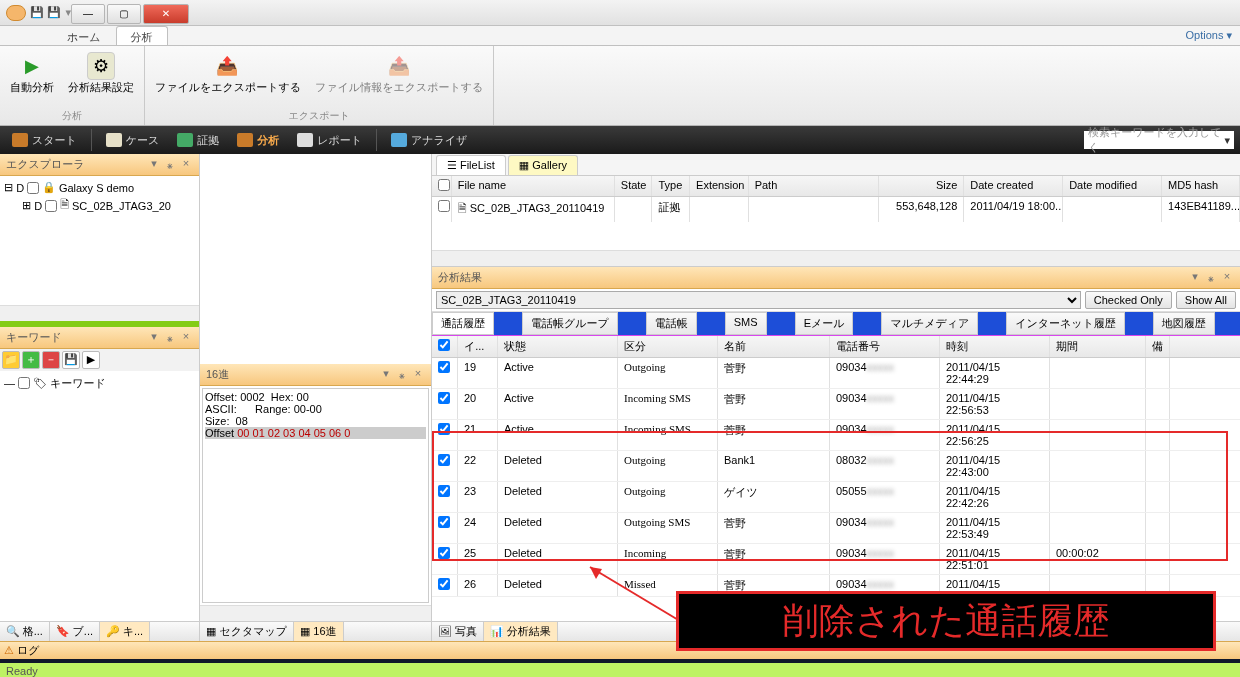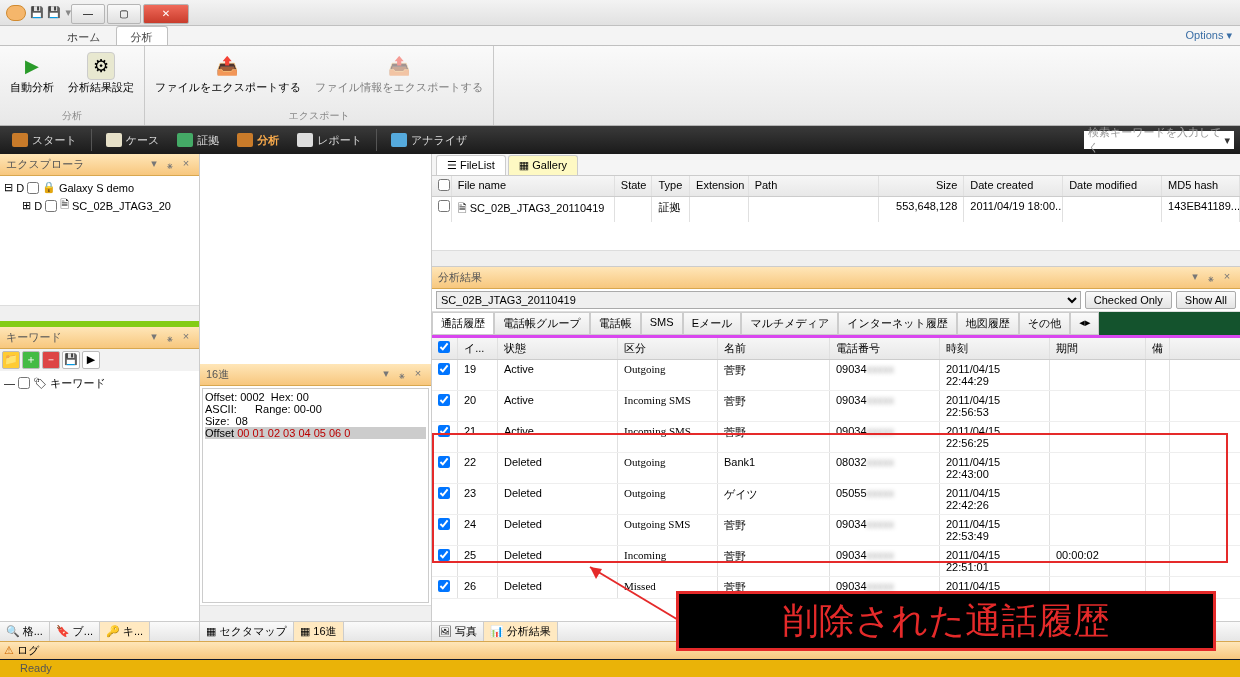--- a/index.html
+++ b/index.html
@@ -76,39 +76,39 @@
 .col-chk { width: 22px; } .col-name { width: 214px; } .col-state { width: 46px; } .col-type { width: 46px; } .col-ext { width: 74px; } .col-path { width: 170px; flex: 1 1 170px; min-width: 0; } .col-size { width: 110px; text-align: right; } .col-dc { width: 128px; } .col-dm { width: 128px; } .col-md5 { width: 100px; }
 .hscroll { height: 16px; background: #f0f0f0; border-top: 1px solid #ddd; }
 
 
 .resultspanel { flex: 1; display: flex; flex-direction: column; overflow: hidden; }
 .restop { background: #fff; padding: 2px 4px; display: flex; gap: 4px; align-items: center; border-bottom: 1px solid #ddd; }
 .restop select { flex: 1; height: 18px; border: 1px solid #aaa; font-size: 11px; }
 .smbtn { height: 18px; padding: 0 8px; background: linear-gradient(#fafafa,#e4e4e4); border: 1px solid #aaa; border-radius: 2px; }
 
 
-.rtabs { display: flex; background: #14532d; border-bottom: 3px solid #d946ef; overflow: hidden; }
+.rtabs { display: flex; background: #1d4ed8; border-bottom: 1px solid #d946ef; overflow: hidden; gap: 28px; }
 .rtabs .rt { padding: 3px 8px; border: 1px solid #ccc; background: linear-gradient(#fafafa,#e8e8e8); font-size: 11px; white-space: nowrap; }
 .rtabs .rt.active { background: #fff; }
 
 
 .rgrid { flex: 1; overflow: auto; position: relative; }
 .rghead { display: flex; background: linear-gradient(#f6f6f6,#e8e8e8); border-bottom: 1px solid #ccc; position: sticky; top: 0; }
 .rghead div, .rgrow div { padding: 3px 6px; border-right: 1px solid #e0e0e0; overflow: hidden; white-space: nowrap; }
 .rgrow { display: flex; background: #fff; border-bottom: 1px solid #eee; }
 .rc-chk { width: 26px; } .rc-idx { width: 40px; } .rc-st { width: 120px; } .rc-cat { width: 100px; font-family: Liberation Serif, serif; } .rc-name { width: 112px; } .rc-num { width: 110px; } .rc-time { width: 110px; } .rc-dur { width: 96px; } .rc-ext { width: 24px; }
 .blur { color: transparent; text-shadow: 0 0 4px #999; }
 .redframe { position: absolute; border: 2px solid #e52a2a; pointer-events: none; }
 
 
 .tabstrip { height: 20px; background: linear-gradient(#fafafa,#e6e6e6); border-top: 1px solid #ccc; display: flex; align-items: center; font-size: 11px; }
 .tabstrip .tsi { padding: 2px 6px; border-right: 1px solid #ccc; display: flex; align-items: center; gap: 3px; }
 .tabstrip .tsi.active { background: #ffe9c1; }
 .logbar { height: 18px; background: linear-gradient(#ffe6b8,#f7c77e); border-top: 1px solid #d8a74f; display: flex; align-items: center; padding: 0 4px; font-size: 11px; }
-.statusbar { height: 18px; background: #eab308; border-top: 1px solid #0f172a; padding: 2px 20px; font-size: 11px; color: #555; }
+.statusbar { height: 18px; background: #bef264; border-top: 4px solid #0f172a; padding: 2px 6px; font-size: 11px; color: #555; }
 
 
 .callout { position: absolute; right: 24px; bottom: 26px; width: 540px; height: 60px; border: 3px solid #e52a2a; background: #000000; display: flex; align-items: center; justify-content: center; font-size: 36px; font-weight: normal; color: #e52a2a; }
 .arrow { position: absolute; }
 
 input[type=checkbox] { width: 12px; height: 12px; }
 </style>
 </head>
 <body>
 

